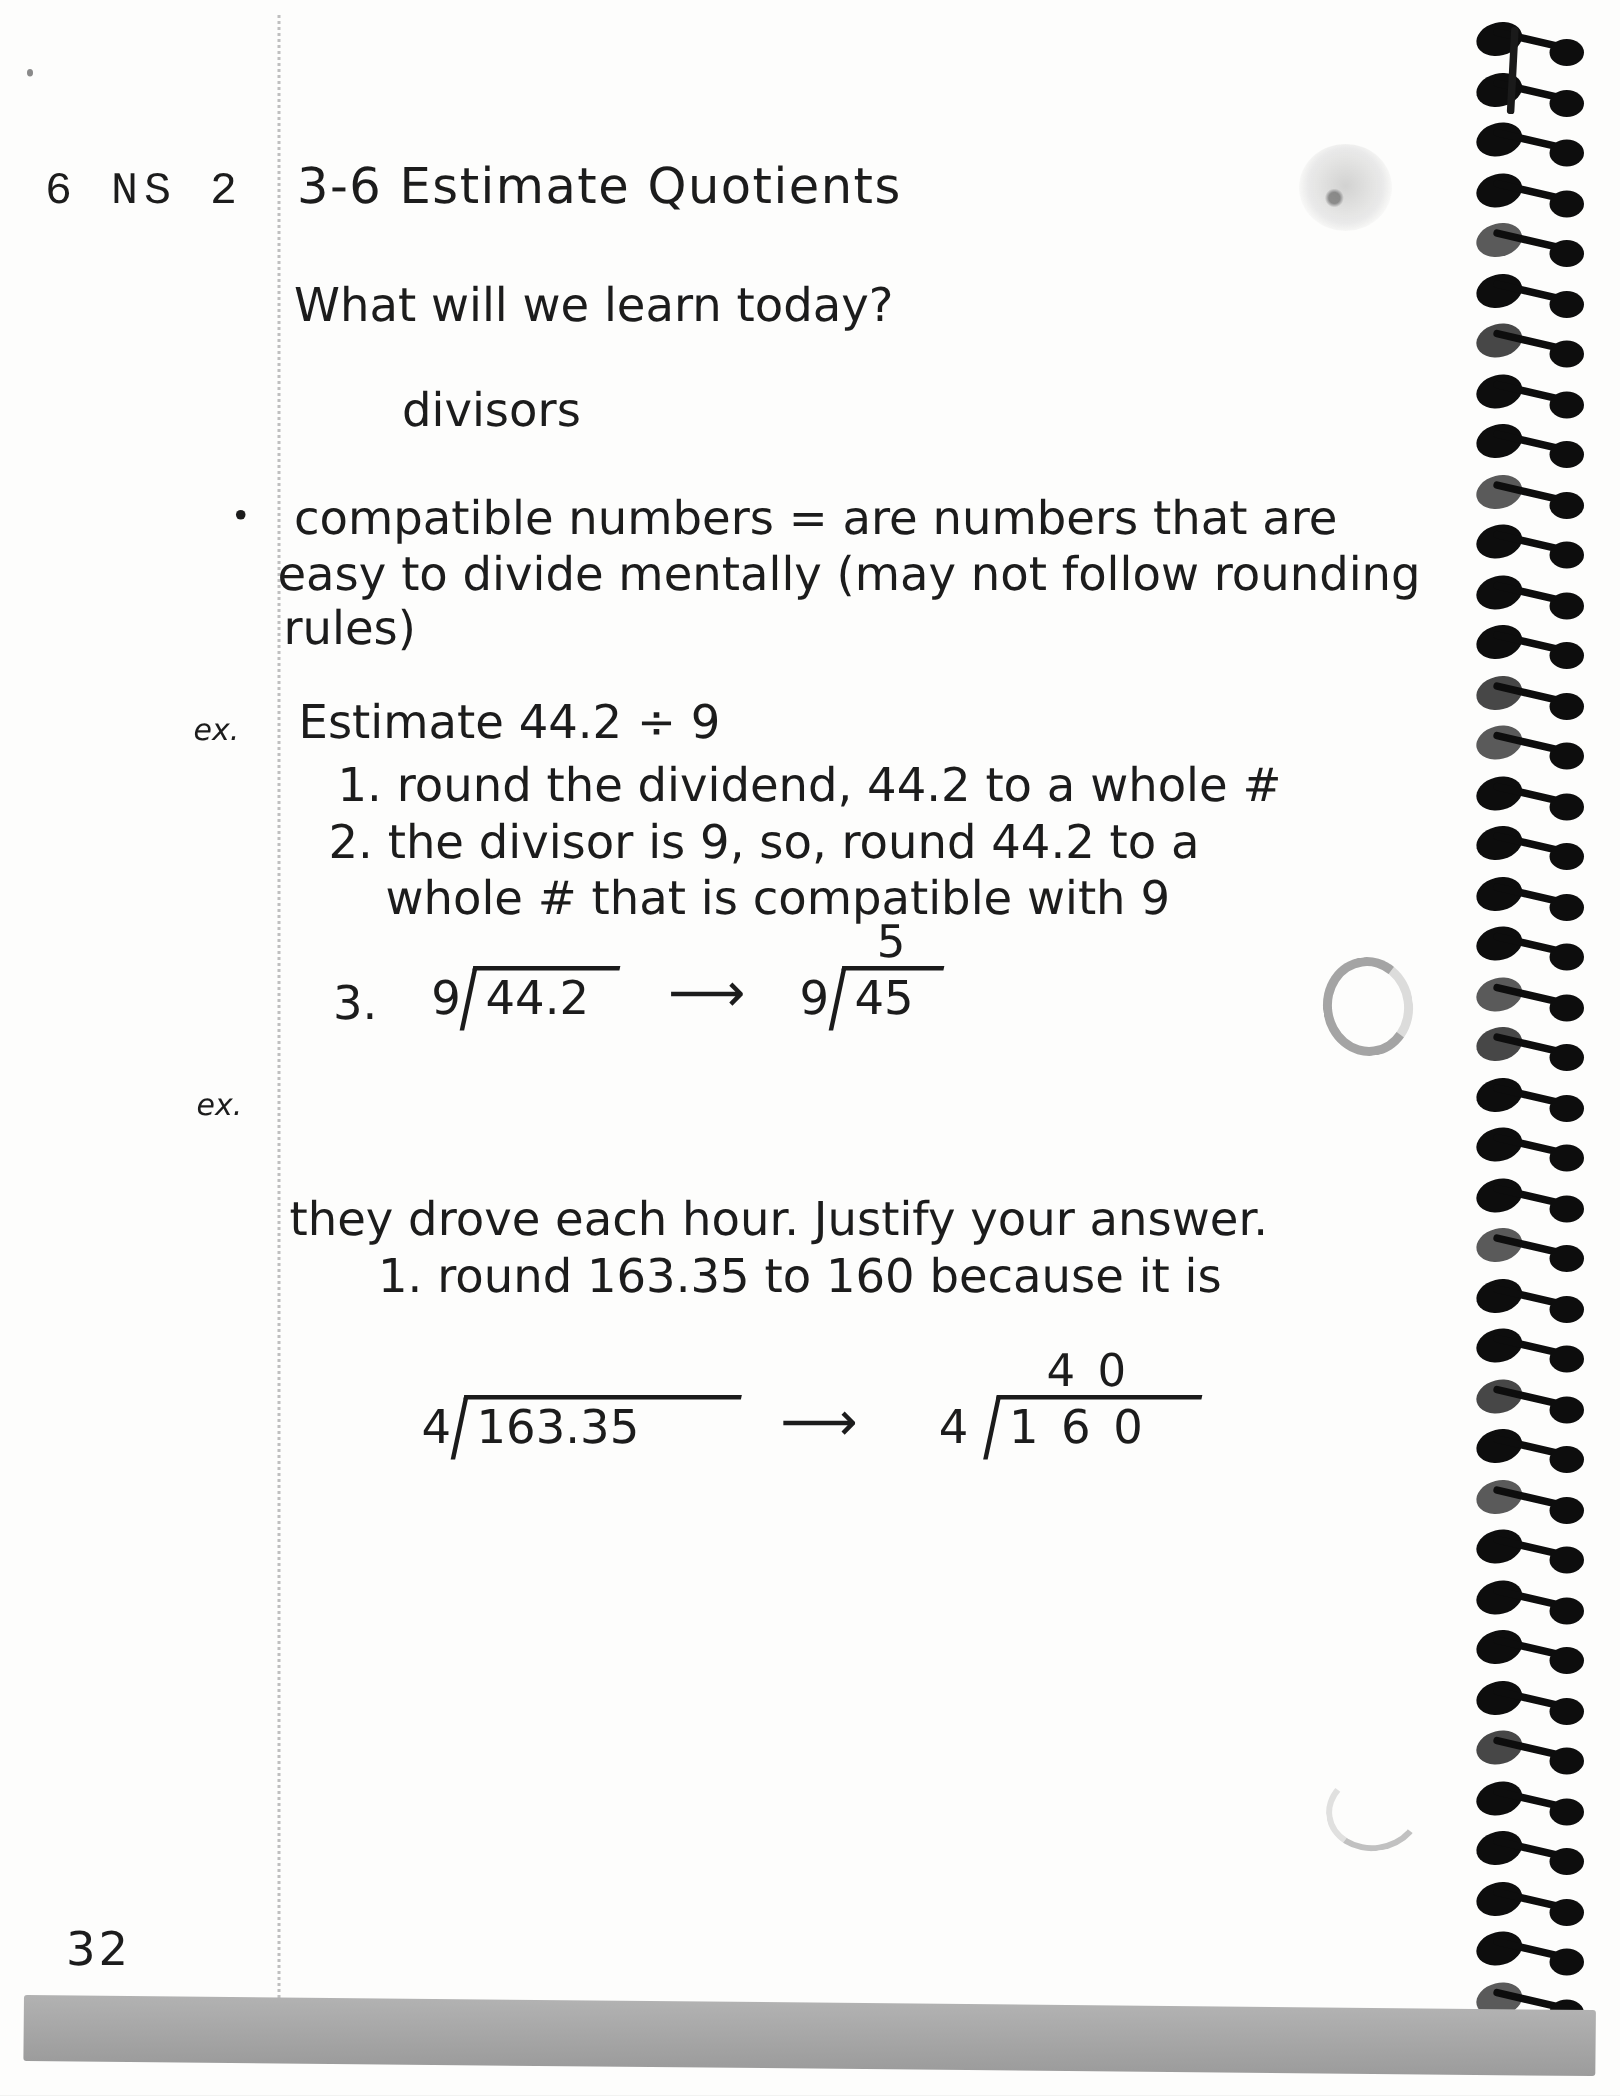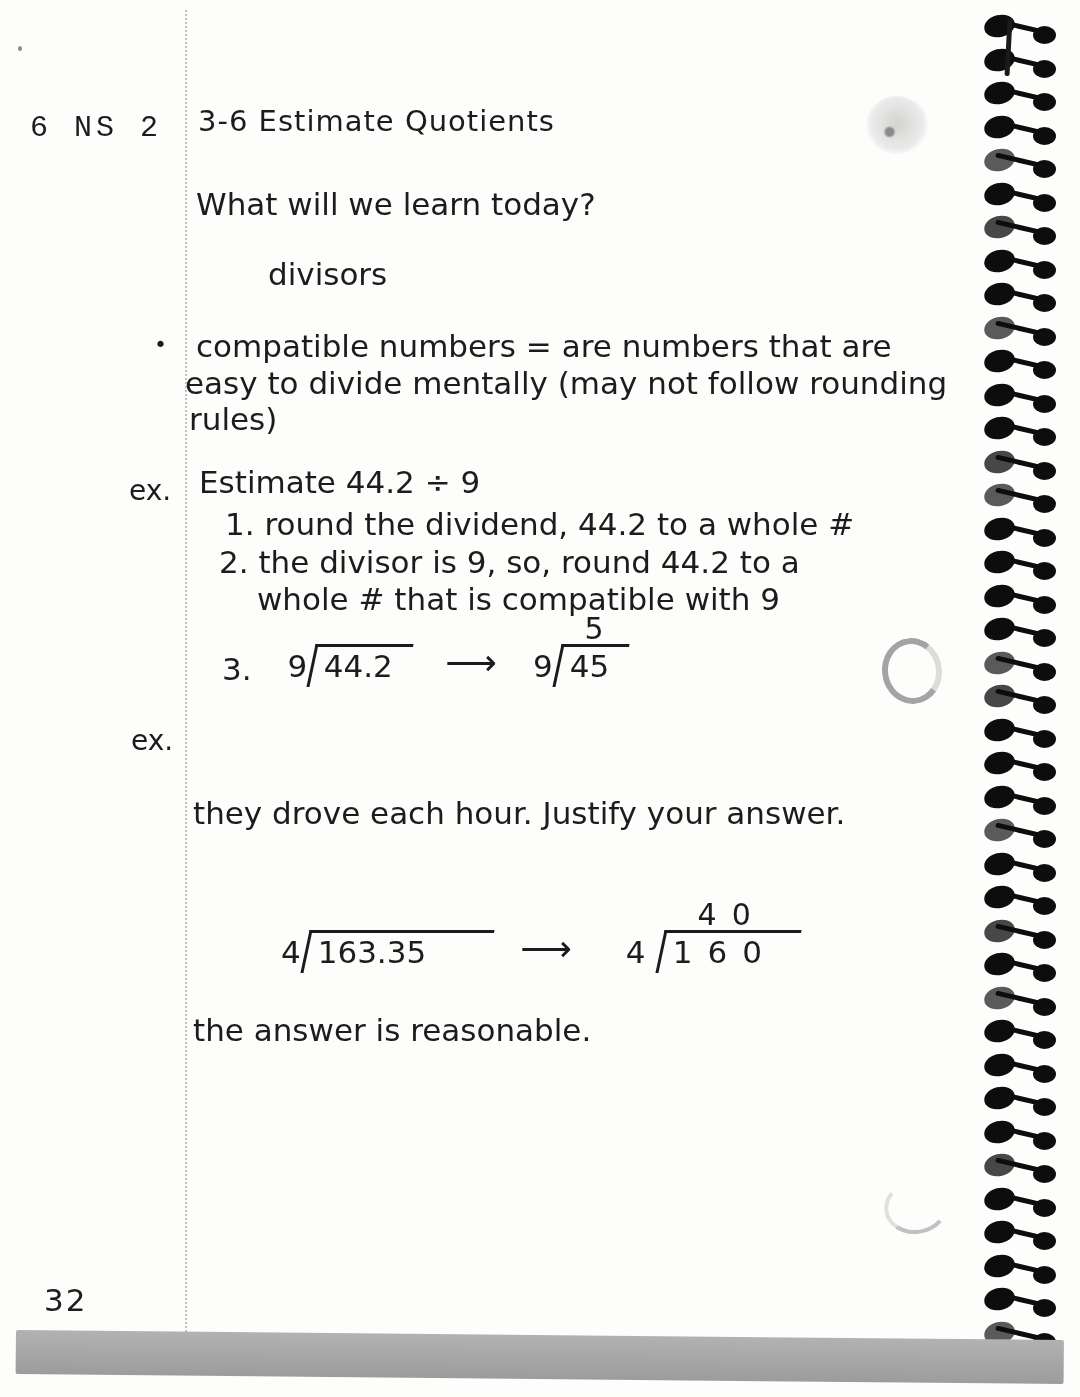--- a/index.html
+++ b/index.html
@@ -7,23 +7,23 @@
     position:relative;width:1080px;height:1397px;overflow:hidden;
     background:#fdfdfc;
     font-family:"DejaVu Sans",sans-serif;color:#1c1c1c;
   }
   
   .margin-rule{
     position:absolute;left:185px;top:10px;height:1322px;width:0;
     border-left:2px dotted #bfbfbf;
   }
   .line{position:absolute;white-space:nowrap;font-size:31px;line-height:1.2;}
-  .title{font-size:29px;letter-spacing:1px;}
+  .title{font-size:33px;letter-spacing:1px;}
   .std{font-size:30px;letter-spacing:4px;font-family:Liberation Mono, monospace;}
-  .exlab{font-size:28px;}
+  .exlab{font-style:italic;font-size:20px;}
   .bullet{font-size:22px;}
   .pagenum{font-size:31px;letter-spacing:2px;}
   .u{border-bottom:2.5px solid #1c1c1c;padding-bottom:2px;}
 
   
   .divrow{position:absolute;display:flex;align-items:flex-end;font-size:31px;}
   .ld{position:relative;display:inline-flex;align-items:flex-end;}
   .ld .dv{padding:0 4px 3px 0;}
   .ld .bx{border-top:3px solid #1b1b1b;border-left:3px solid #1b1b1b;transform:skewX(-12deg);}
   .ld .in{display:inline-block;transform:skewX(12deg);padding:1px 16px 3px 10px;}
@@ -106,35 +106,35 @@
     </span>
     <span class="arrow g1">⟶</span>
     <span class="ld">
       <span class="q">5</span>
       <span class="dv">9</span>
       <span class="bx"><span class="in">45</span></span>
     </span>
   </div>
 
   <div class="line" style="left:193px;top:795px">they drove each hour. Justify your answer.</div>
+  <div class="line" style="left:252px;top:833px">1. round 163.35 to 160 because it is</div>
 
   <div class="divrow" style="left:281px;top:930px">
     <span class="ld widebar g2">
       <span class="dv">4</span>
       <span class="bx"><span class="in">163.35</span></span>
     </span>
     <span class="arrow g2">⟶</span>
     <span class="ld spaced" style="margin-left:24px">
       <span class="q">40</span>
       <span class="dv" style="padding-right:14px">4</span>
       <span class="bx"><span class="in">160</span></span>
     </span>
   </div>
 
-  <div class="line" style="left:193px;top:1012px">the answer is reasonable.</div>
 
   <div class="smudge-circle"></div>
   <div class="smudge-ring"></div>
   <div class="smudge-crescent"></div>
 
   <div class="binding">
       <div class="coil" style="top: 14px;">
         <span class="c-l"></span>
         <span class="c-m"></span>
         <span class="c-r"></span>

